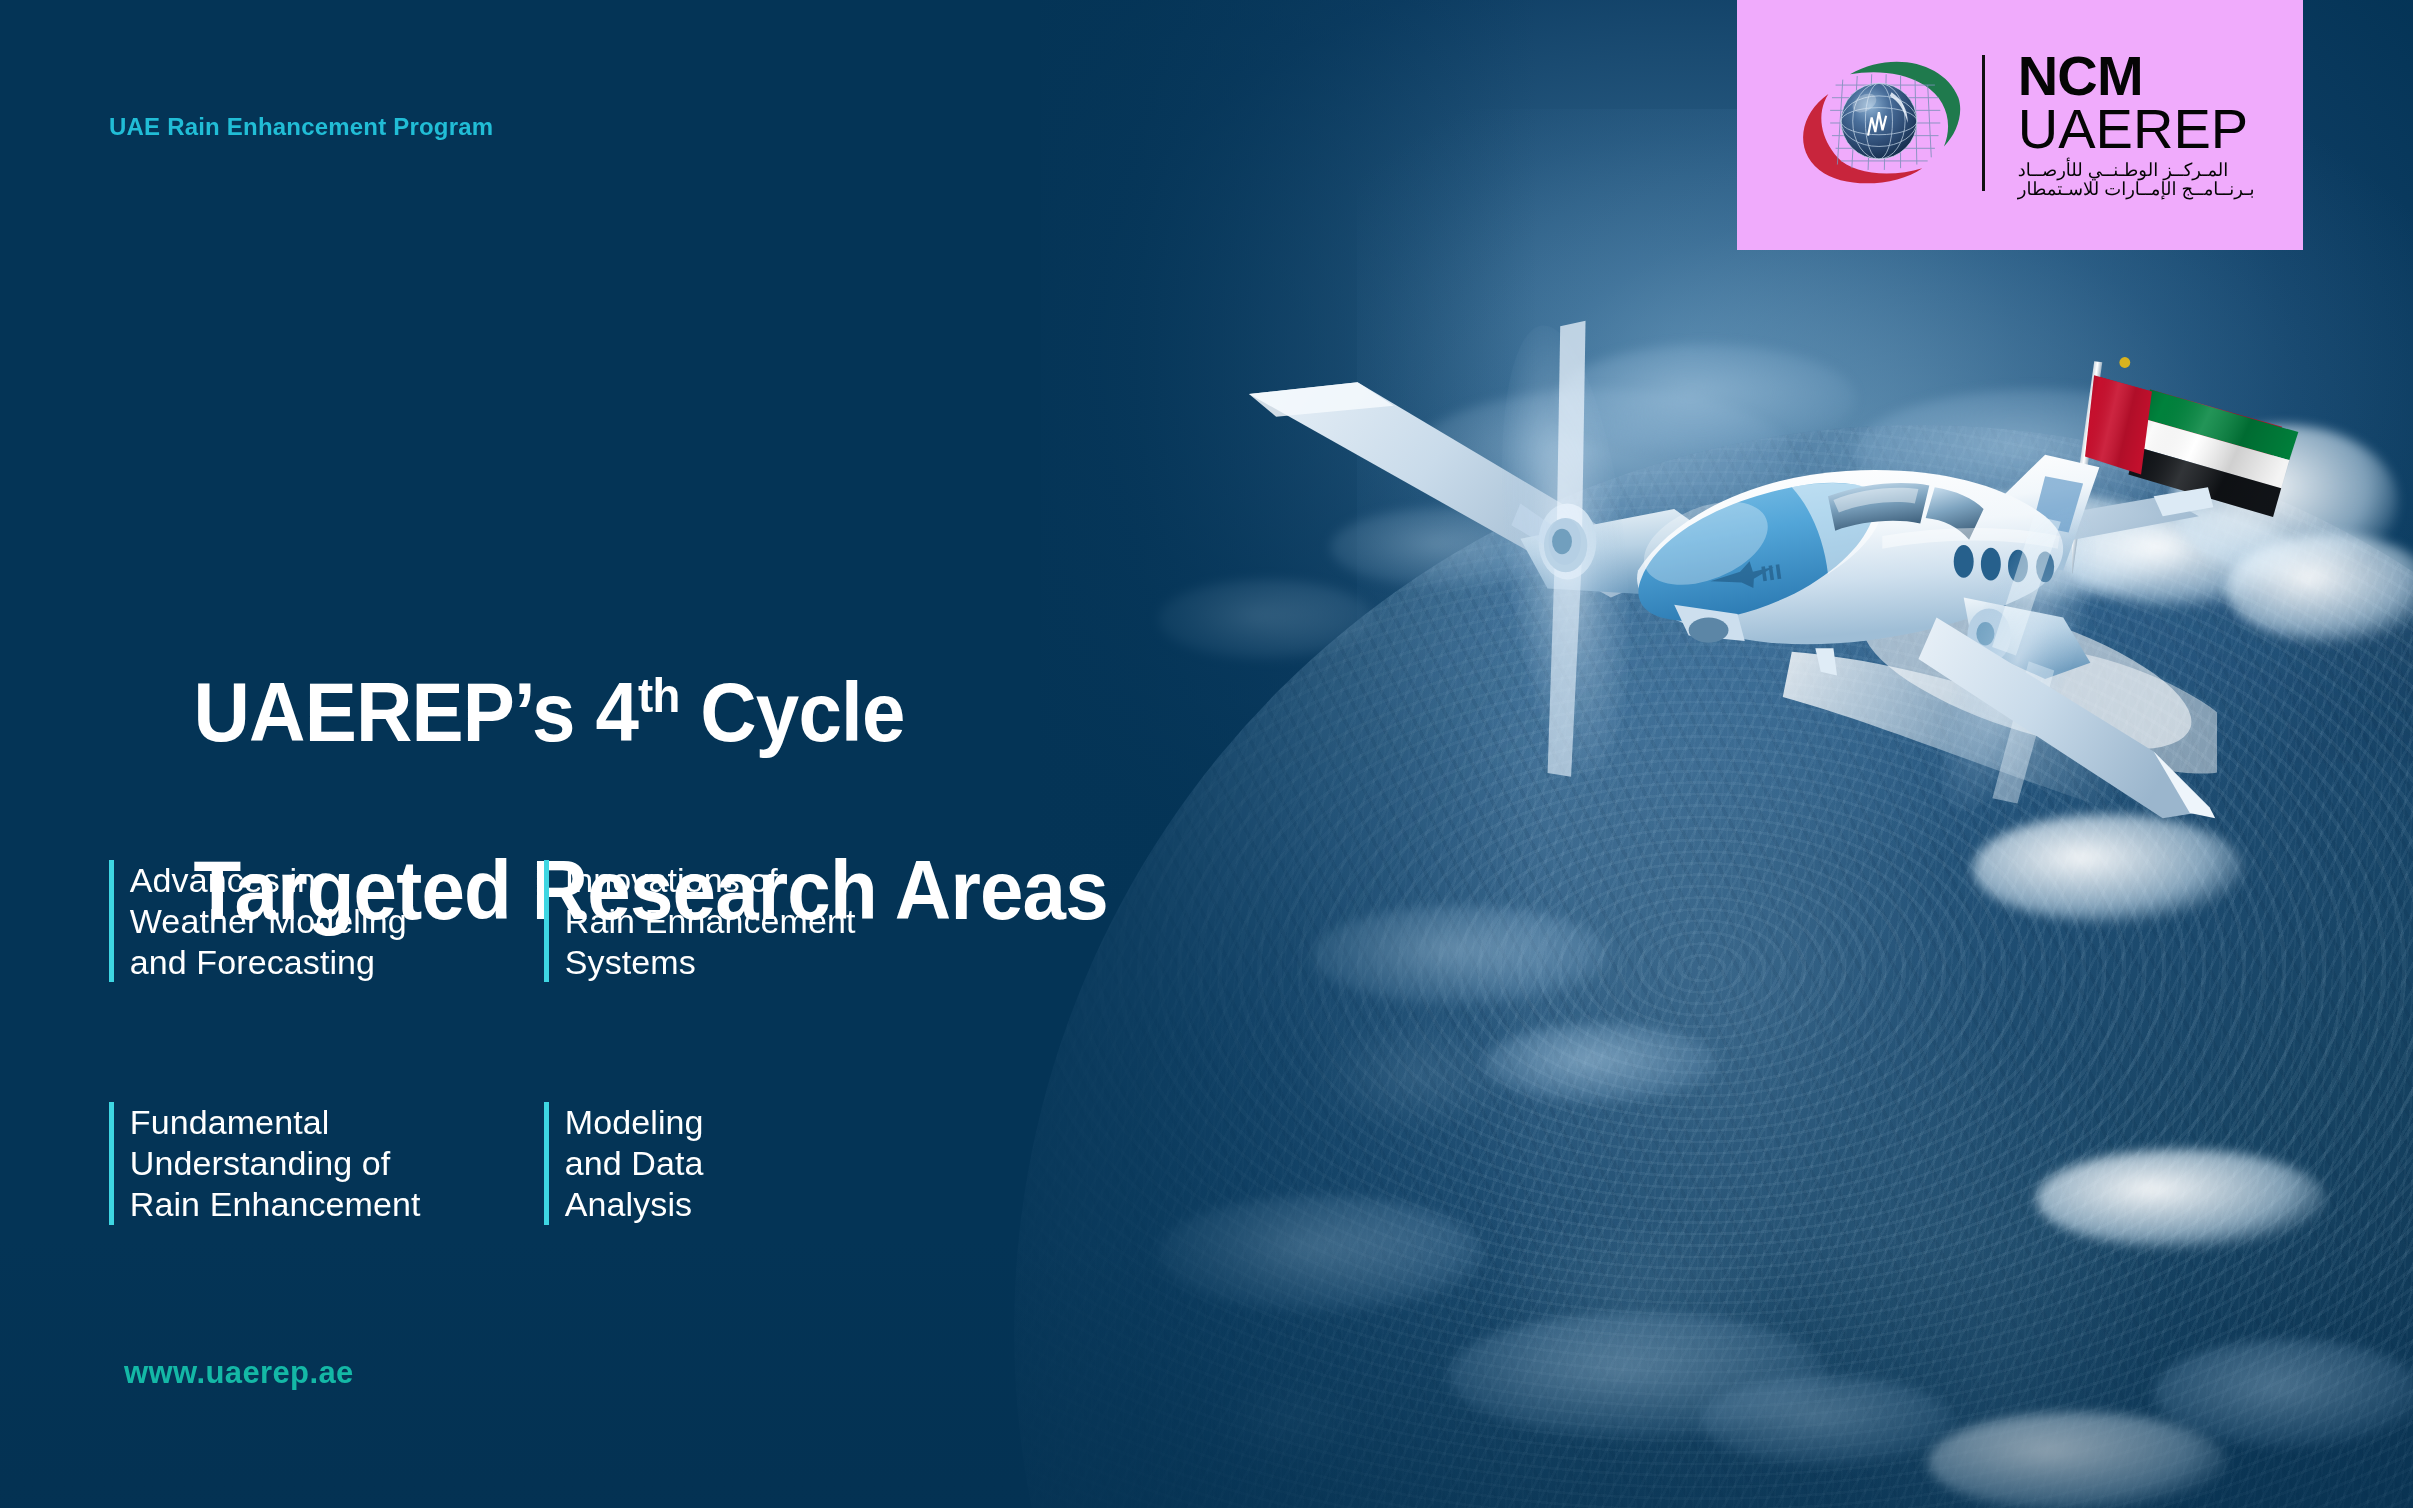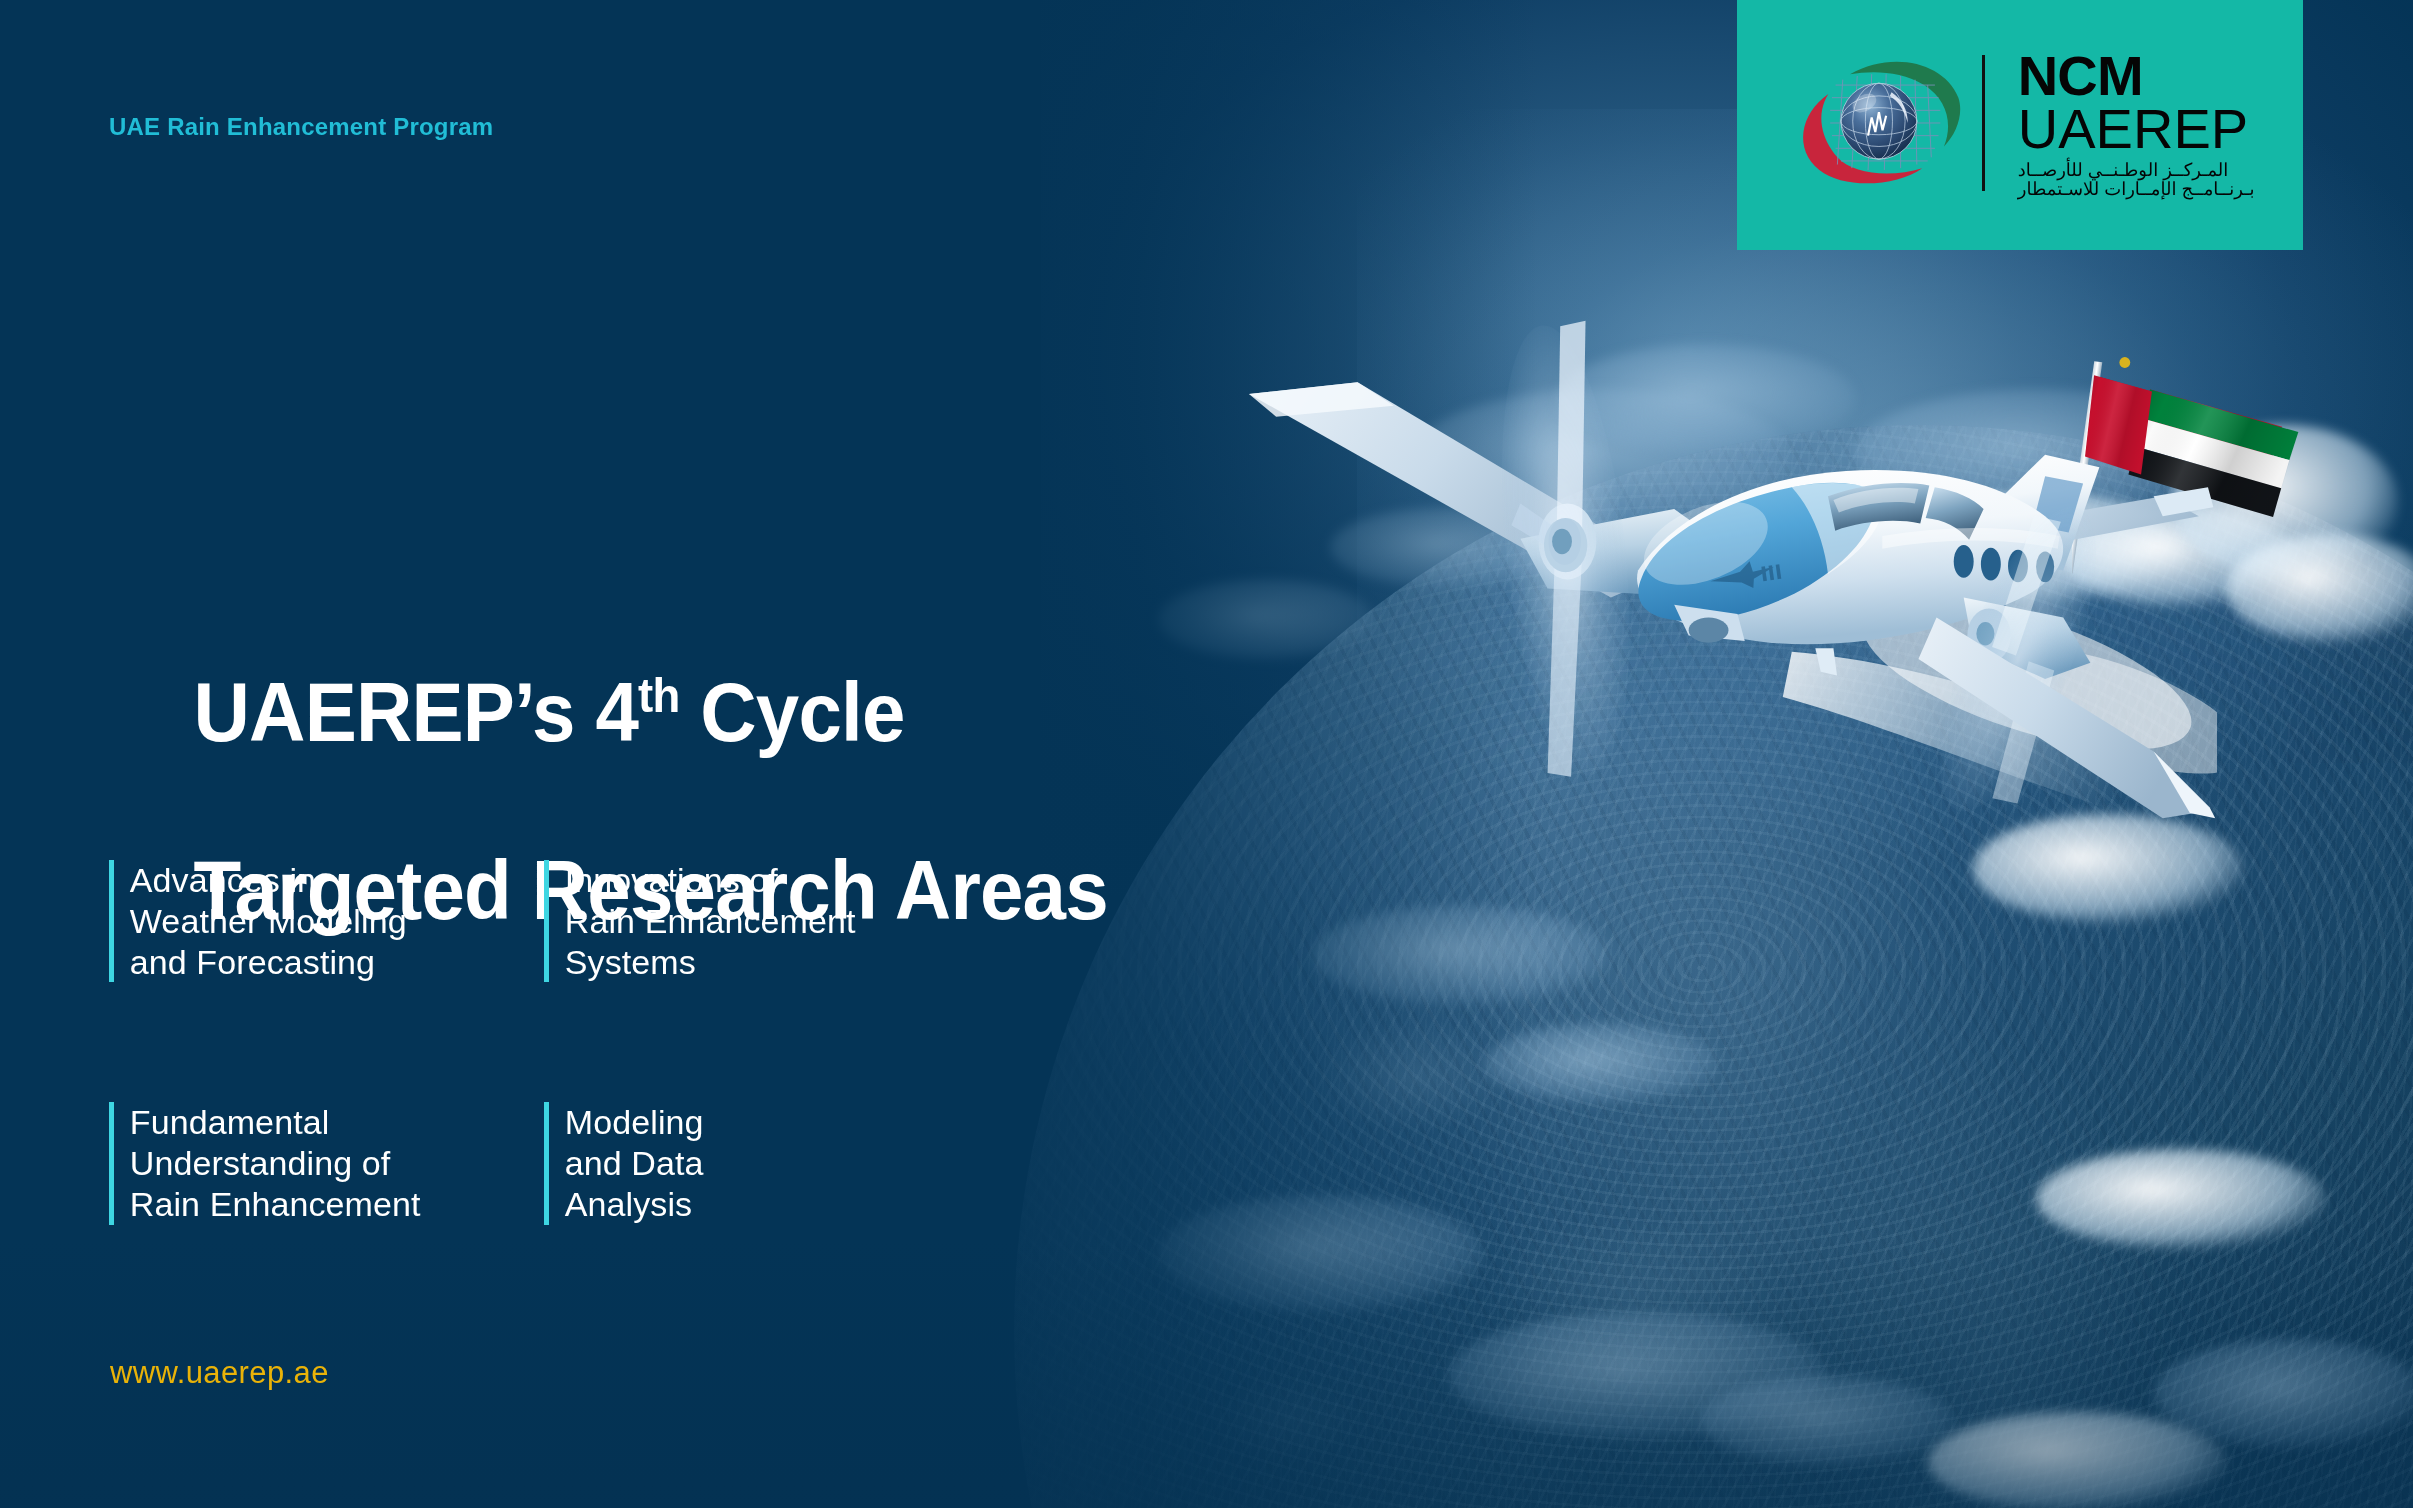--- a/index.html
+++ b/index.html
@@ -94,21 +94,21 @@
   .program-title {
     position:absolute; left:109px; top:113px;
     font-size:24px; font-weight:bold; letter-spacing:0.2px;
     color:#21bdd6;
   }
 
   
   .logo-box {
     position:absolute; right:110px; top:0;
     width:566px; height:250px;
-    background:#14b8a6;
+    background:#f0abfc;
     display:flex; align-items:center; justify-content:center;
     gap:0px;
   }
   .logo-inner { display:flex; align-items:center; gap:20px; padding-bottom:3.6px;}
   .logo-mark { position:relative; width:177px; height:152px; flex:none; }
   .logo-div { width:2.7px; height:136px; background:#111; flex:none; margin-right:12.7px;}
   .logo-text { display:flex; flex-direction:column; align-items:flex-start; line-height:1; }
   .logo-ncm  { font-size:56px; font-weight:bold; letter-spacing:-0.9px; color:#050505; font-family:"Liberation Sans",sans-serif; }
   .logo-uaerep { font-size:56px; font-weight:400; letter-spacing:0px; color:#050505; margin-top:-3.6px; }
   .logo-ar { font-size:18px; color:#050505; direction:rtl; margin-top:4px; letter-spacing:0.9px; }
@@ -141,22 +141,22 @@
     align-self:stretch; margin-right:16.3px;
   }
   .area-label {
     color:#ffffff; font-size:34px; line-height:1.20;
     font-weight:400; white-space:pre-line;
     letter-spacing:0.1px;
   }
 
   
   .site-url {
-    position:absolute; left:110px; top:1355px;
-    color:#eab308; font-size:31px; font-weight:normal; letter-spacing:0.4px;
+    position:absolute; left:124px; top:1355px;
+    color:#14b8a6; font-size:31px; font-weight:bold; letter-spacing:0.4px;
   }
 </style>
 </head>
 <body>
 
 <div id="poster">
 
   <div class="bg-layer">
     <div class="sky-glow"></div>
     <div class="earth"></div>

